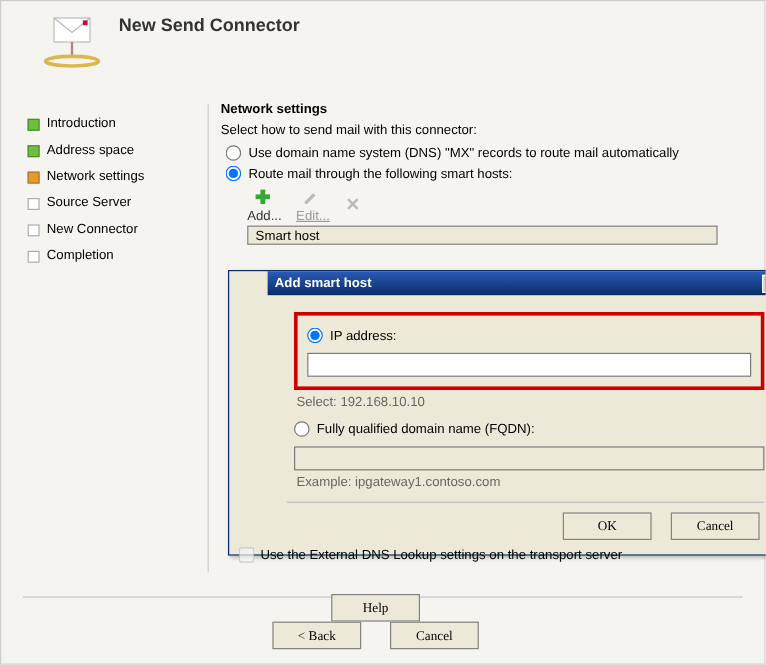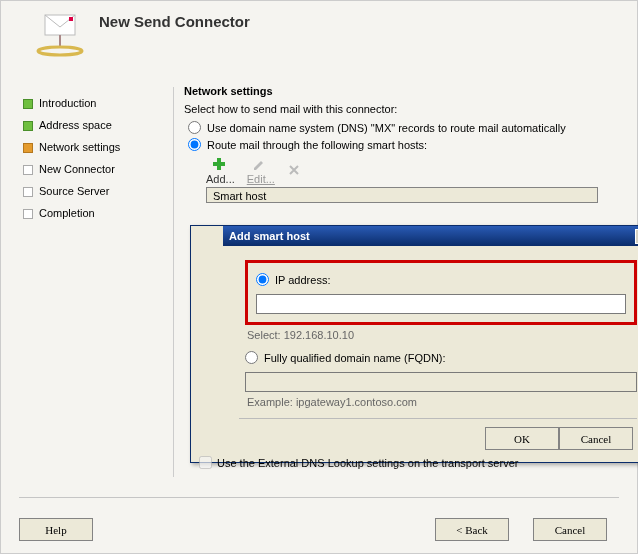--- a/index.html
+++ b/index.html
@@ -166,21 +166,21 @@
     font-size: 11px;
   }
   .dlg-hr {
     border: none;
     border-top: 1px solid #bbb;
     margin: 8px 0;
   }
   .dlg-buttons {
     display: flex;
     justify-content: flex-end;
-    gap: 0;
+    gap: 16px;
     padding: 0 4px;
   }
   .btn {
     min-width: 74px;
     height: 23px;
     border: 1px solid #838383;
     background: #ece9d8;
     font-family: Tahoma;
     font-size: 11px;
     cursor: pointer;
@@ -201,22 +201,23 @@
     top: 490px;
     border: none;
     border-top: 1px solid #c5c5c5;
   }
   .footer {
     position: absolute;
     left: 0;
     right: 12px;
     bottom: 12px;
     display: flex;
-    align-items: flex-start;
+    align-items: center;
     padding: 0 18px;
+    flex-direction: column;
   }
   .footer .left { flex: 1; }
   .footer .right { display: flex; gap: 10px; }
 </style>
 </head>
 <body>
 
 <div class="window">
 
   <div class="header">
@@ -241,25 +242,25 @@
       <div class="sb-item">
           <span class="sq green"></span>
           <span>Address space</span>
         </div>
       <div class="sb-item">
           <span class="sq orange"></span>
           <span>Network settings</span>
         </div>
       <div class="sb-item">
           <span class="sq gray"></span>
+          <span>Source Server</span>
+        </div>
+      <div class="sb-item">
+          <span class="sq gray"></span>
           <span>New Connector</span>
-        </div>
-      <div class="sb-item">
-          <span class="sq gray"></span>
-          <span>Source Server</span>
         </div>
       <div class="sb-item">
           <span class="sq gray"></span>
           <span>Completion</span>
         </div>
     </div>
 
     <div class="divider-v"></div>
 
     <div class="main">

